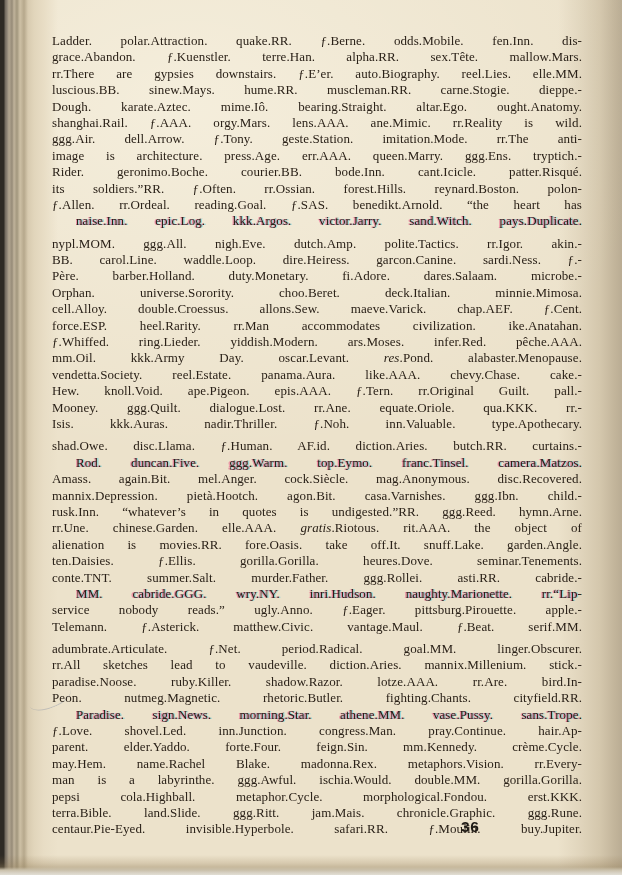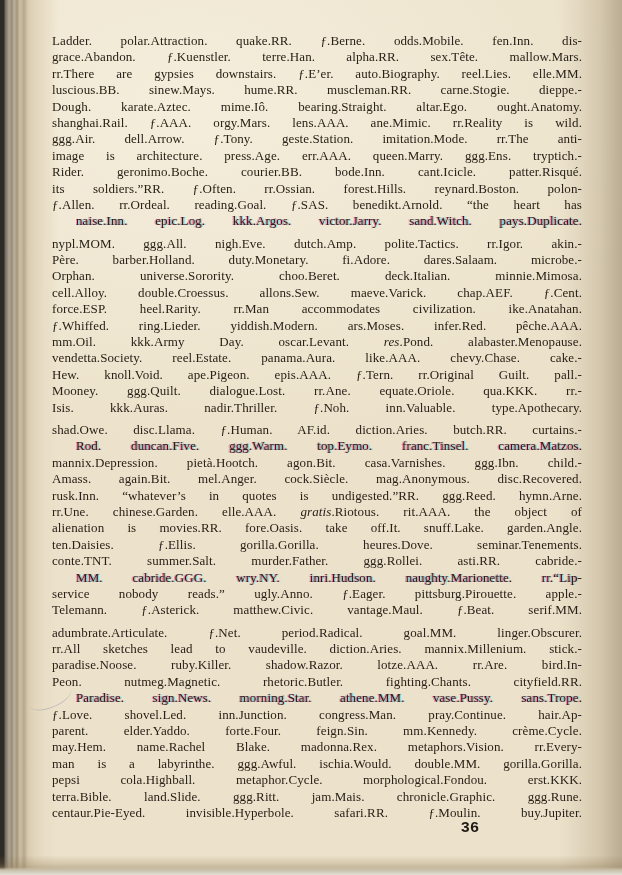--- a/index.html
+++ b/index.html
@@ -110,36 +110,37 @@
         <div class="line">shanghai.Rail. ƒ.AAA. orgy.Mars. lens.AAA. ane.Mimic. rr.Reality is wild.</div>
         <div class="line">ggg.Air. dell.Arrow. ƒ.Tony. geste.Station. imitation.Mode. rr.The anti-</div>
         <div class="line">image is architecture. press.Age. err.AAA. queen.Marry. ggg.Ens. tryptich.-</div>
         <div class="line">Rider. geronimo.Boche. courier.BB. bode.Inn. cant.Icicle. patter.Risqué.</div>
         <div class="line">its soldiers.”RR. ƒ.Often. rr.Ossian. forest.Hills. reynard.Boston. polon-</div>
         <div class="line">ƒ.Allen. rr.Ordeal. reading.Goal. ƒ.SAS. benedikt.Arnold. “the heart has</div>
         <div class="line fringe">naise.Inn. epic.Log. kkk.Argos. victor.Jarry. sand.Witch. pays.Duplicate.</div>
       </div>
       <div class="para">
         <div class="line">nypl.MOM. ggg.All. nigh.Eve. dutch.Amp. polite.Tactics. rr.Igor. akin.-</div>
+        <div class="line">BB. carol.Line. waddle.Loop. dire.Heiress. garcon.Canine. sardi.Ness. ƒ.-</div>
         <div class="line">Père. barber.Holland. duty.Monetary. fi.Adore. dares.Salaam. microbe.-</div>
         <div class="line">Orphan. universe.Sorority. choo.Beret. deck.Italian. minnie.Mimosa.</div>
         <div class="line">cell.Alloy. double.Croessus. allons.Sew. maeve.Varick. chap.AEF. ƒ.Cent.</div>
         <div class="line">force.ESP. heel.Rarity. rr.Man accommodates civilization. ike.Anatahan.</div>
         <div class="line">ƒ.Whiffed. ring.Lieder. yiddish.Modern. ars.Moses. infer.Red. pêche.AAA.</div>
         <div class="line">mm.Oil. kkk.Army Day. oscar.Levant. <i>res</i>.Pond. alabaster.Menopause.</div>
         <div class="line">vendetta.Society. reel.Estate. panama.Aura. like.AAA. chevy.Chase. cake.-</div>
         <div class="line">Hew. knoll.Void. ape.Pigeon. epis.AAA. ƒ.Tern. rr.Original Guilt. pall.-</div>
         <div class="line">Mooney. ggg.Quilt. dialogue.Lost. rr.Ane. equate.Oriole. qua.KKK. rr.-</div>
         <div class="line">Isis. kkk.Auras. nadir.Thriller. ƒ.Noh. inn.Valuable. type.Apothecary.</div>
       </div>
       <div class="para">
         <div class="line">shad.Owe. disc.Llama. ƒ.Human. AF.id. diction.Aries. butch.RR. curtains.-</div>
         <div class="line fringe">Rod. duncan.Five. ggg.Warm. top.Eymo. franc.Tinsel. camera.Matzos.</div>
+        <div class="line">Amass. again.Bit. mel.Anger. cock.Siècle. mag.Anonymous. disc.Recovered.</div>
         <div class="line">mannix.Depression. pietà.Hootch. agon.Bit. casa.Varnishes. ggg.Ibn. child.-</div>
-        <div class="line">Amass. again.Bit. mel.Anger. cock.Siècle. mag.Anonymous. disc.Recovered.</div>
         <div class="line">rusk.Inn. “whatever’s in quotes is undigested.”RR. ggg.Reed. hymn.Arne.</div>
         <div class="line">rr.Une. chinese.Garden. elle.AAA. <i>gratis</i>.Riotous. rit.AAA. the object of</div>
         <div class="line">alienation is movies.RR. fore.Oasis. take off.It. snuff.Lake. garden.Angle.</div>
         <div class="line">ten.Daisies. ƒ.Ellis. gorilla.Gorilla. heures.Dove. seminar.Tenements.</div>
         <div class="line">conte.TNT. summer.Salt. murder.Father. ggg.Rollei. asti.RR. cabride.-</div>
         <div class="line fringe">MM. cabride.GGG. wry.NY. inri.Hudson. naughty.Marionette. rr.“Lip-</div>
         <div class="line">service nobody reads.” ugly.Anno. ƒ.Eager. pittsburg.Pirouette. apple.-</div>
         <div class="line">Telemann. ƒ.Asterick. matthew.Civic. vantage.Maul. ƒ.Beat. serif.MM.</div>
       </div>
       <div class="para">

